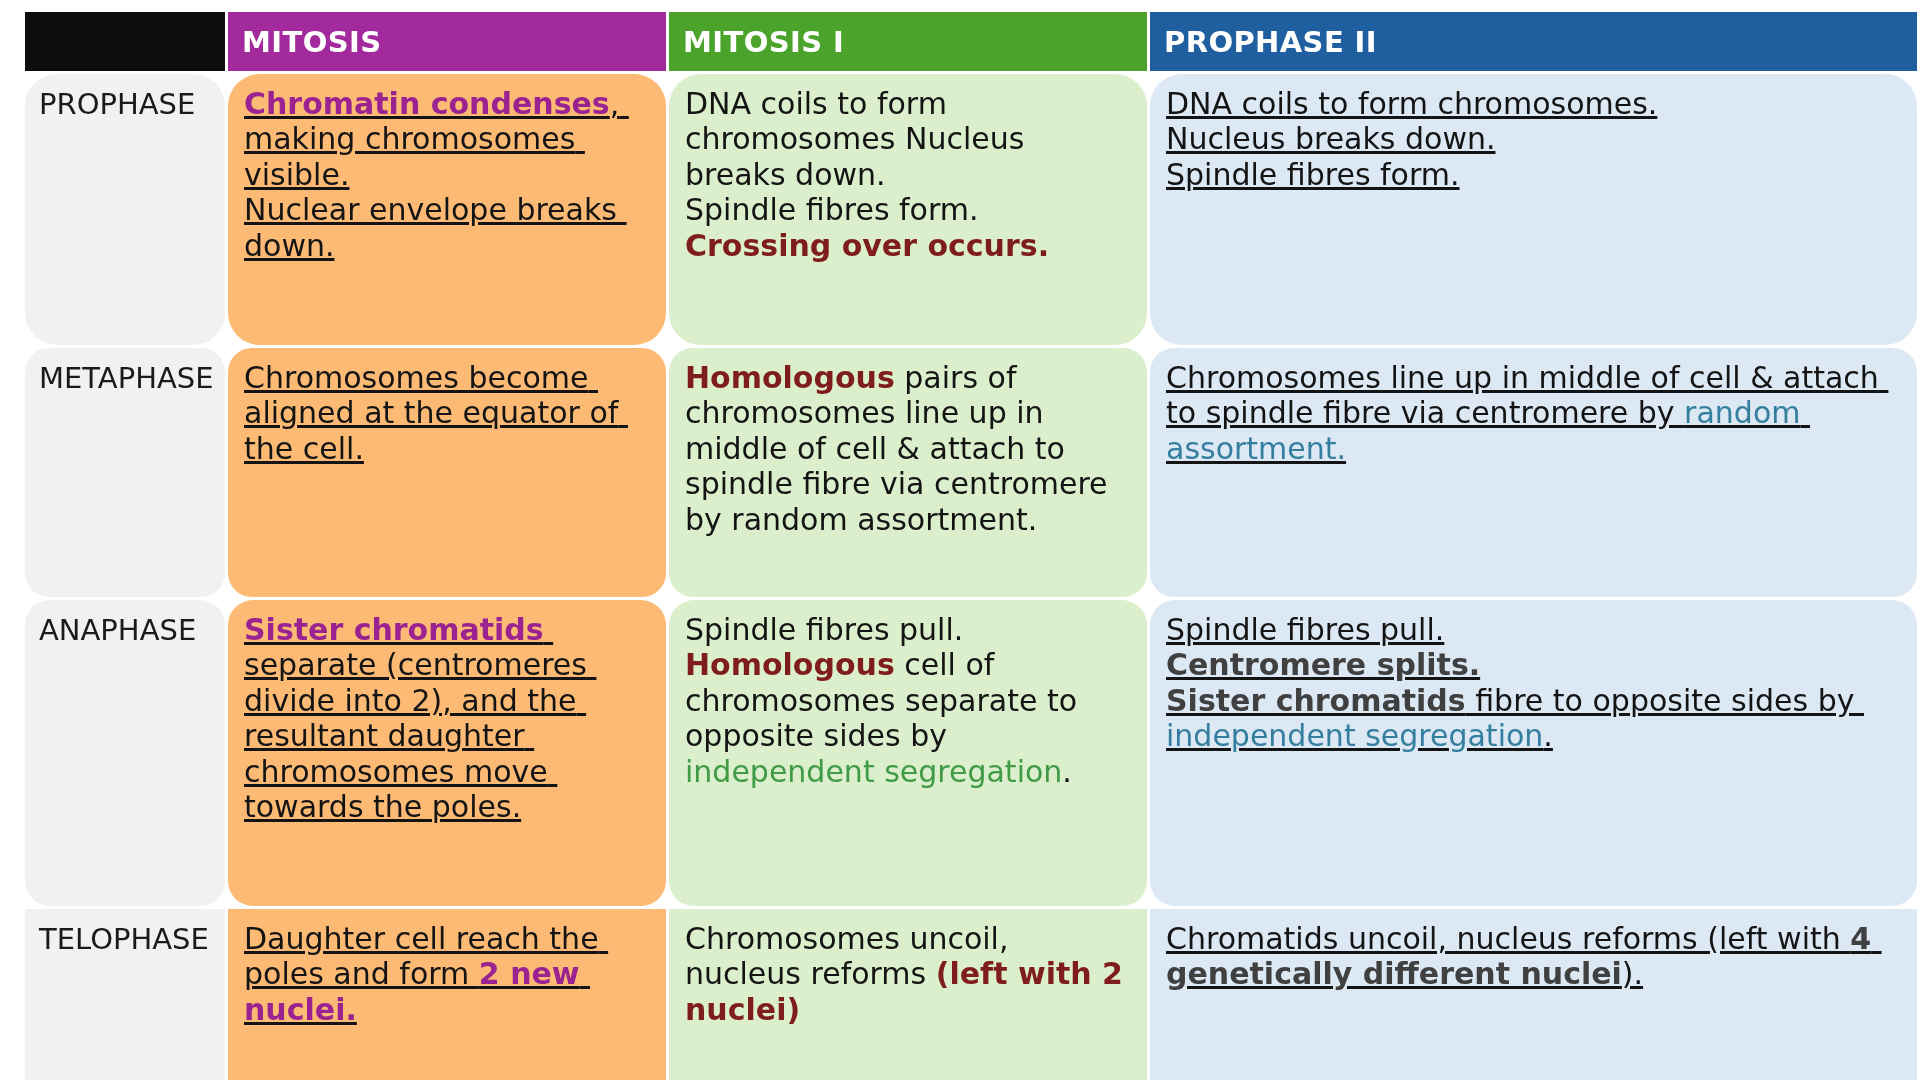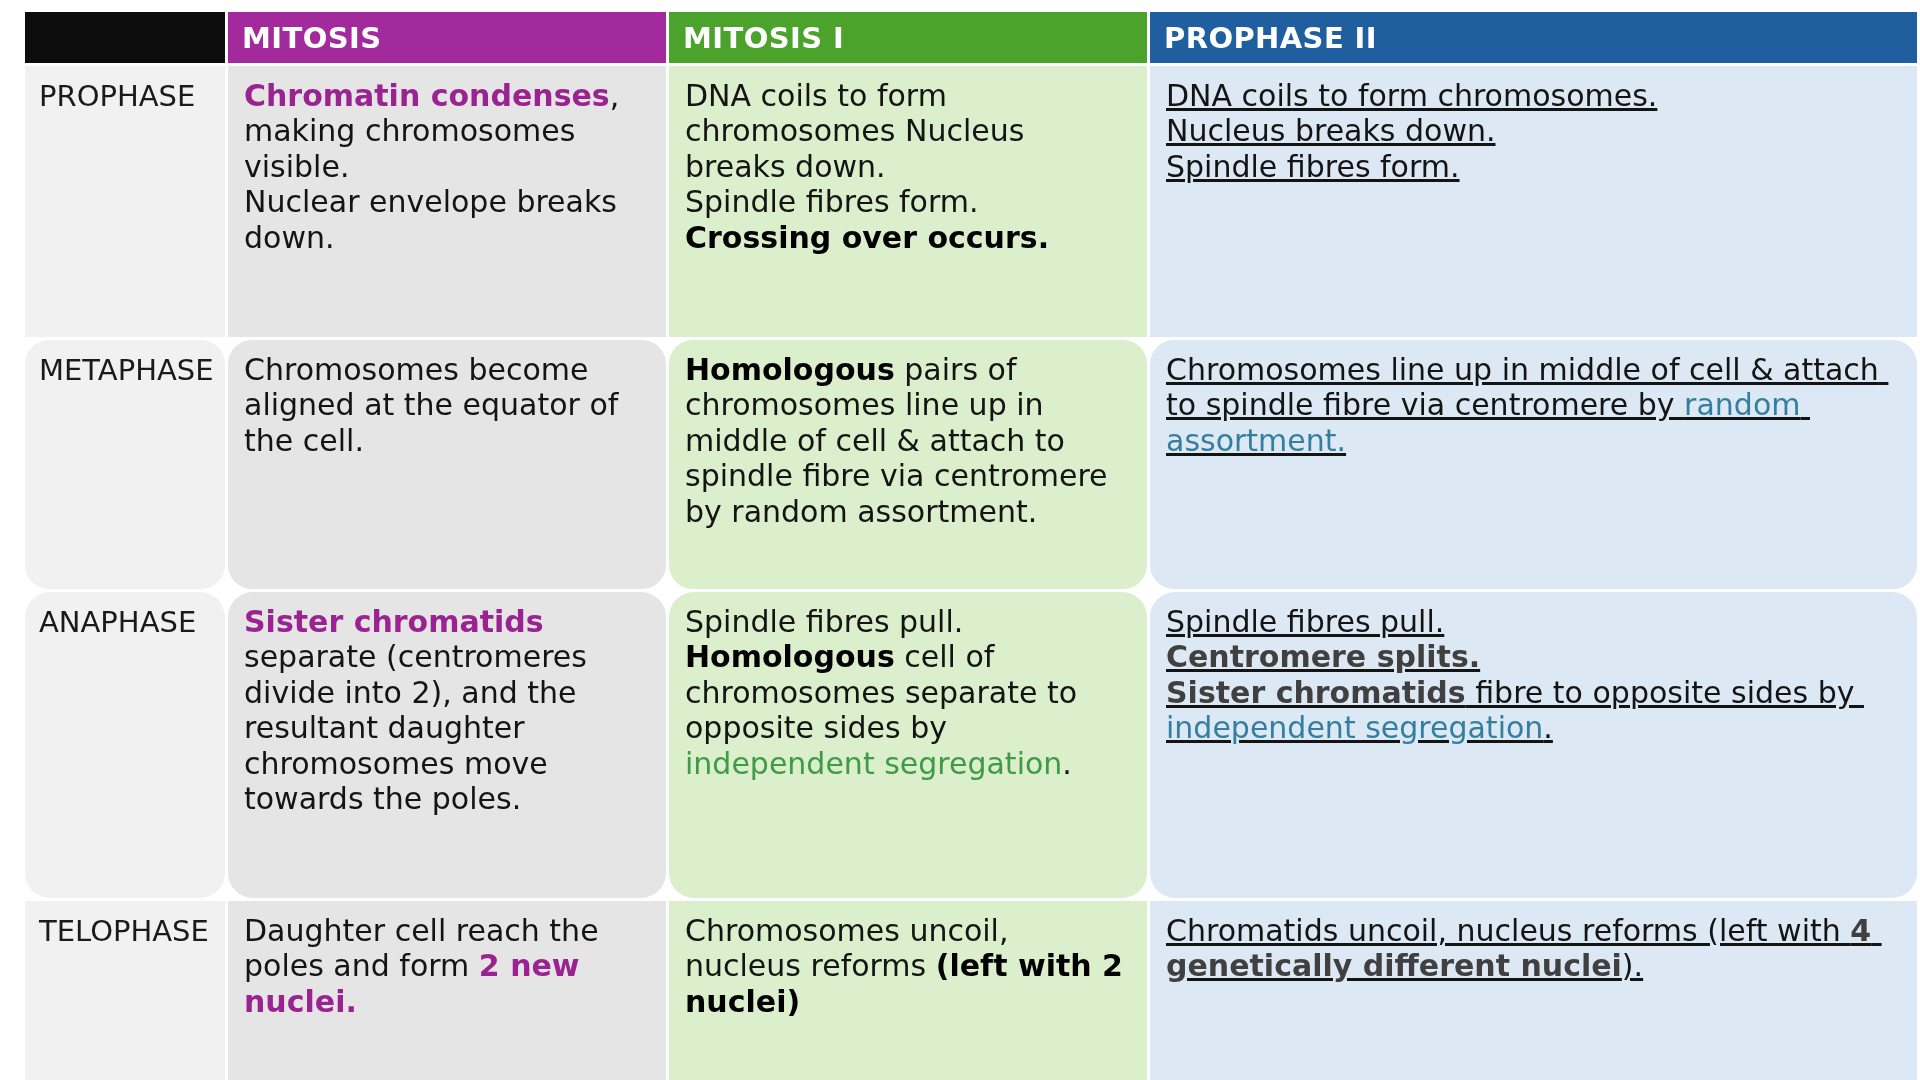--- a/index.html
+++ b/index.html
@@ -26,21 +26,21 @@
     table-layout: fixed;
     width: 1880px;
     margin: -3px 0 0 -3px;
   }
   col.c-phase  { width: 200px; }
   col.c-mit    { width: 438px; }
   col.c-mei1   { width: 478px; }
   col.c-mei2   { width: 767px; }
 
   thead th {
-    height: 51px;
+    height: 59px;
     padding: 0 0 0 14px;
     text-align: left;
     vertical-align: middle;
     font-size: 29px;
     font-weight: bold;
     letter-spacing: 0.4px;
     color: #ffffff;
     font-family: "DejaVu Sans", sans-serif;
   }
   th.h-blank   { background: #0d0d0d; }
@@ -56,31 +56,31 @@
     color: #141414;
     font-family: "DejaVu Sans", sans-serif;
   }
   td.phase {
     background: #f1f1f1;
     font-size: 29px;
     color: #1a1a1a;
     padding-left: 14px;
     padding-top: 13px;
   }
-  td.mit  { background: #e5e5e5; }
+  td.mit  { background: #fdba74; text-decoration: underline; }
   td.mei1 { background: #dcefcc; }
   td.mei2 { background: #dde8f5; text-decoration: underline; }
 
-  tr.r-prophase  td { height: 248px; }
+  tr.r-prophase  td { height: 248px; border-radius: 32px; }
   tr.r-metaphase td { height: 226px; border-radius: 24px; }
   tr.r-anaphase  td { height: 283px; border-radius: 25px; }
   tr.r-telophase td { height: 203px; }
 
   .b-mit  { font-weight: bold; color: #9a2391; }
-  .b-mei1 { font-weight: bold; color: #000000; }
+  .b-mei1 { font-weight: bold; color: #7f1d1d; }
   .b-mei2 { font-weight: bold; color: #404040; }
   .l-mei1 { color: #3f9b45; }
   .l-mei2 { color: #347f9e; }
   .txt { white-space: pre-wrap; }
 </style>
 </head>
 <body>
 
 <div class="table-wrap">
   <table class="compare">

